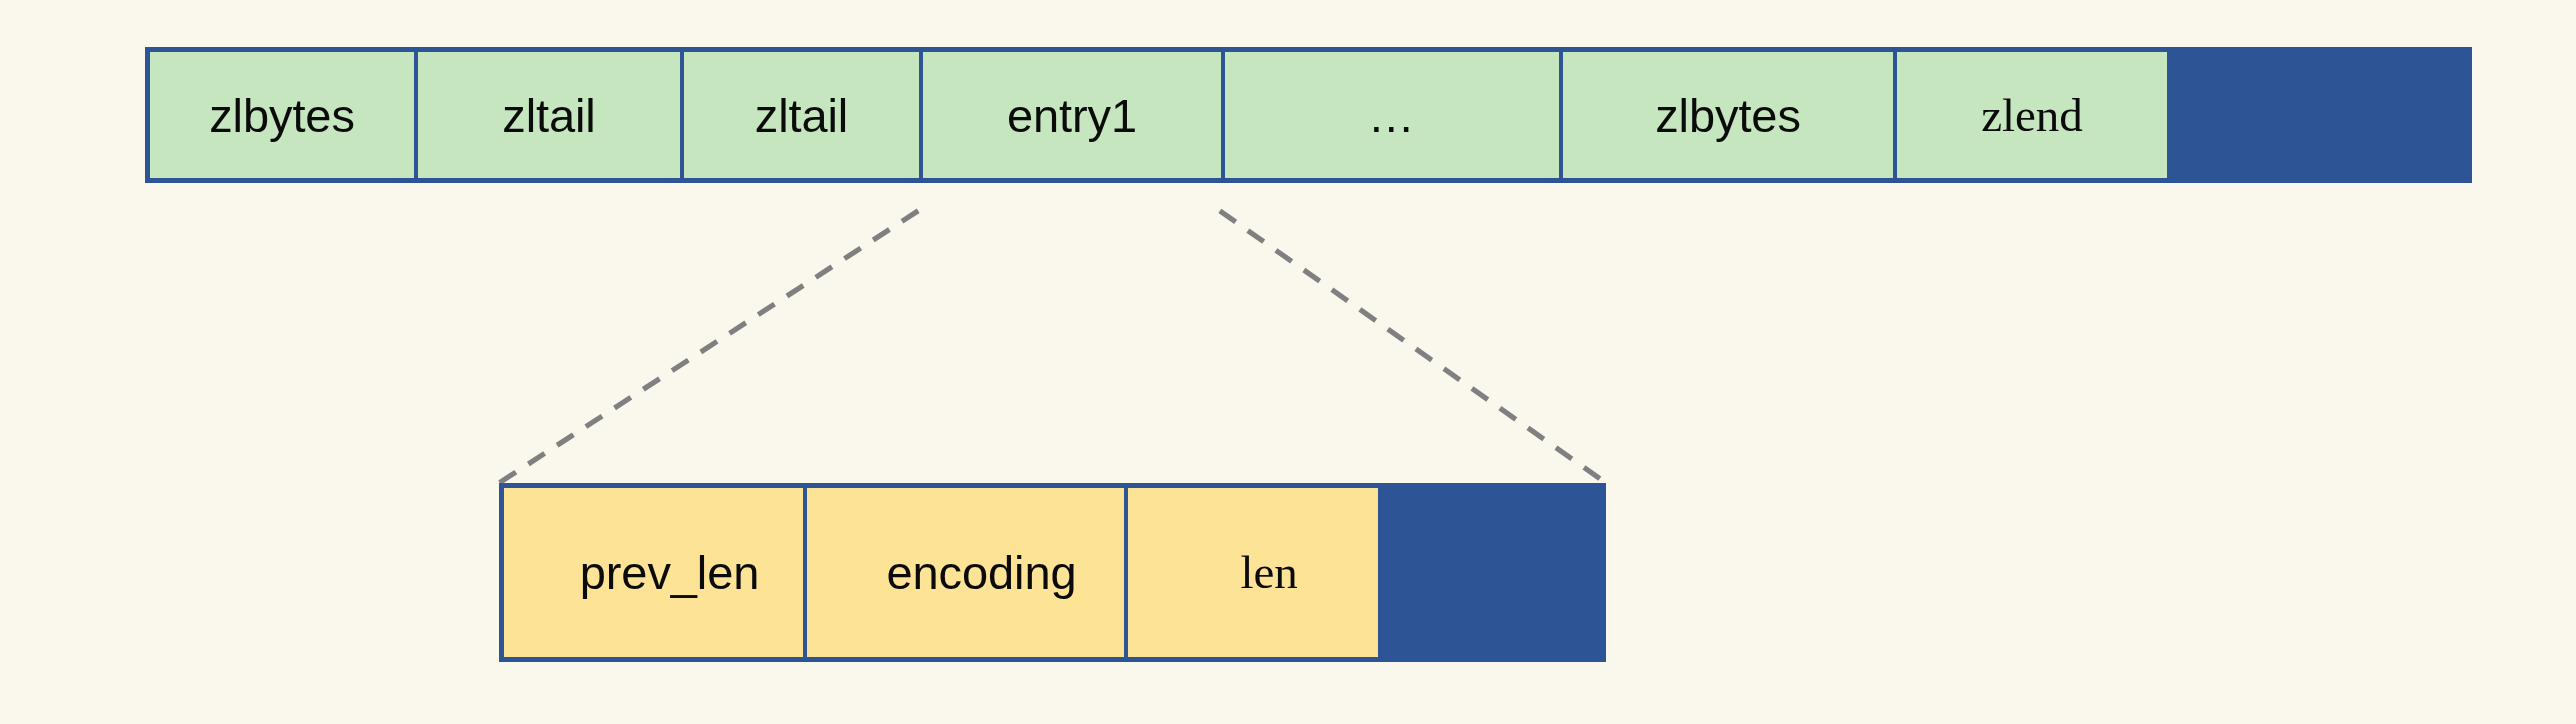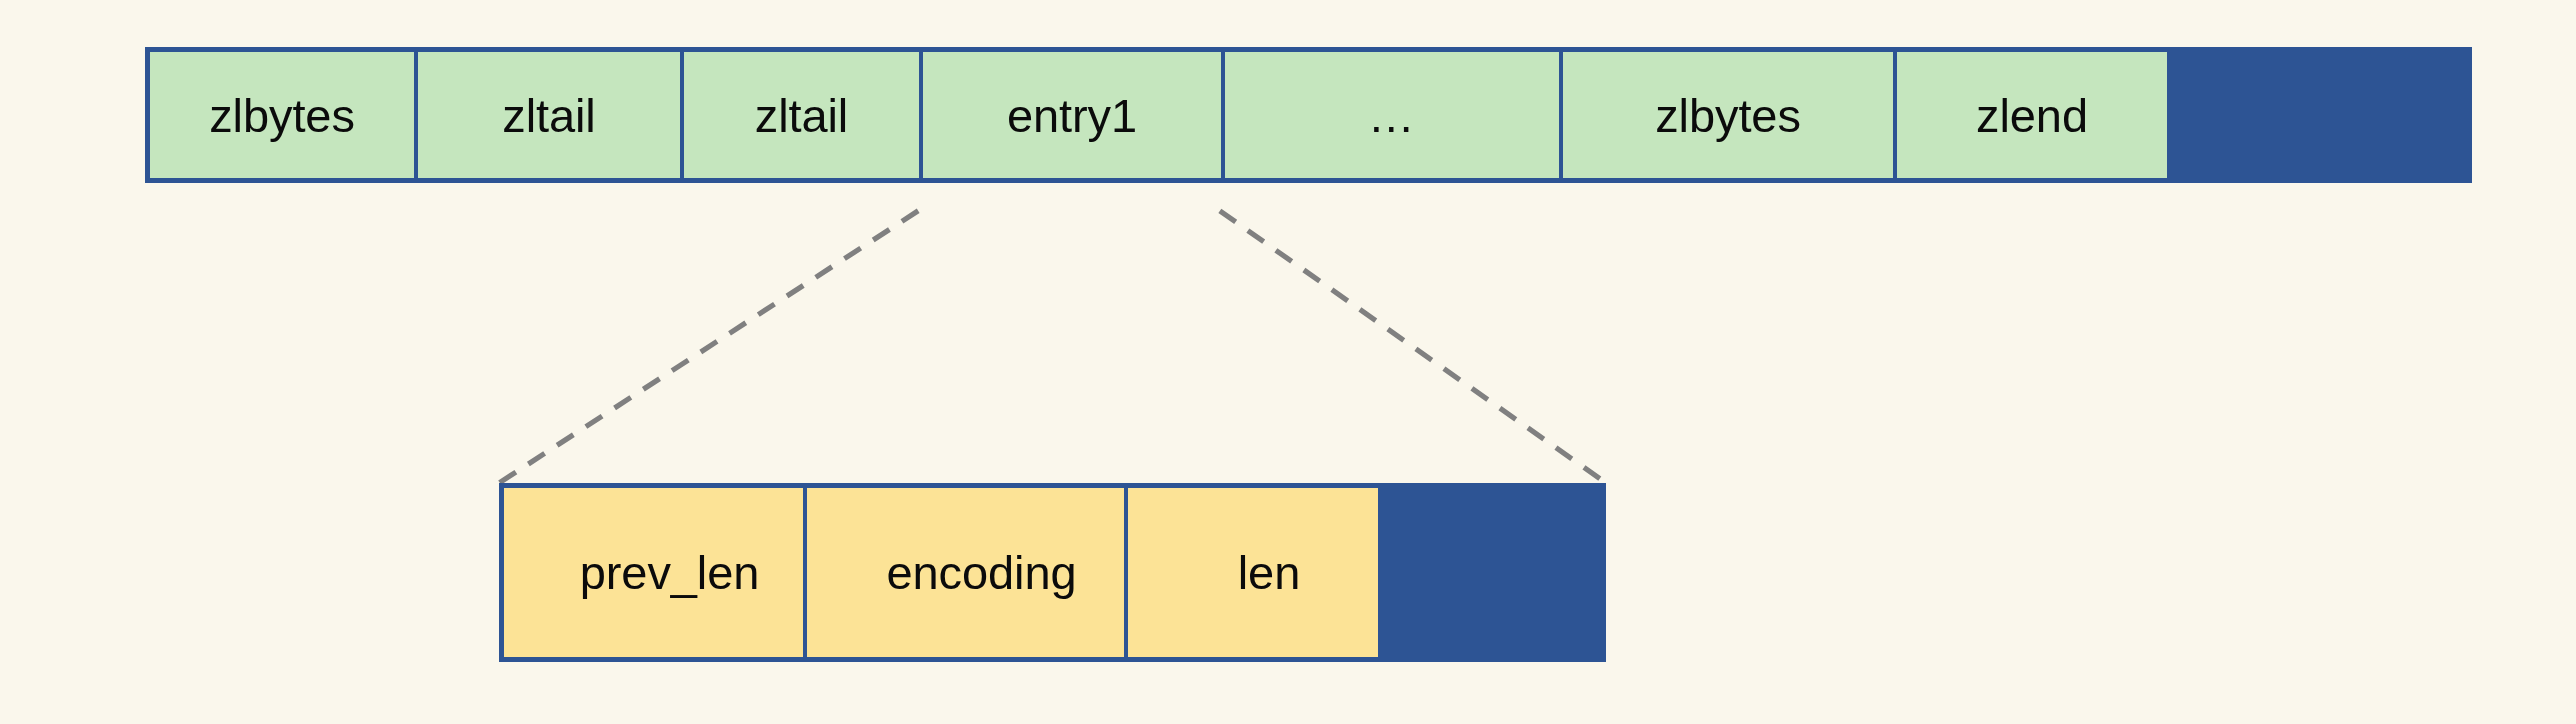--- a/index.html
+++ b/index.html
@@ -49,20 +49,21 @@
     border-right: 4.5px solid #2d5494;
     font-size: 47px;
     line-height: 1;
     color: #0b0b0b;
     letter-spacing: -0.1px;
     white-space: nowrap;
     overflow: hidden;
   }
   .cell:last-child {
     border-right: none;
+    font-family: Liberation Serif, serif;
   }
 
   
   #ziplist-row {
     left: 145px;
     top: 47px;
     width: 2327px;
     height: 136px;
   }
   #ziplist-row .cell {

